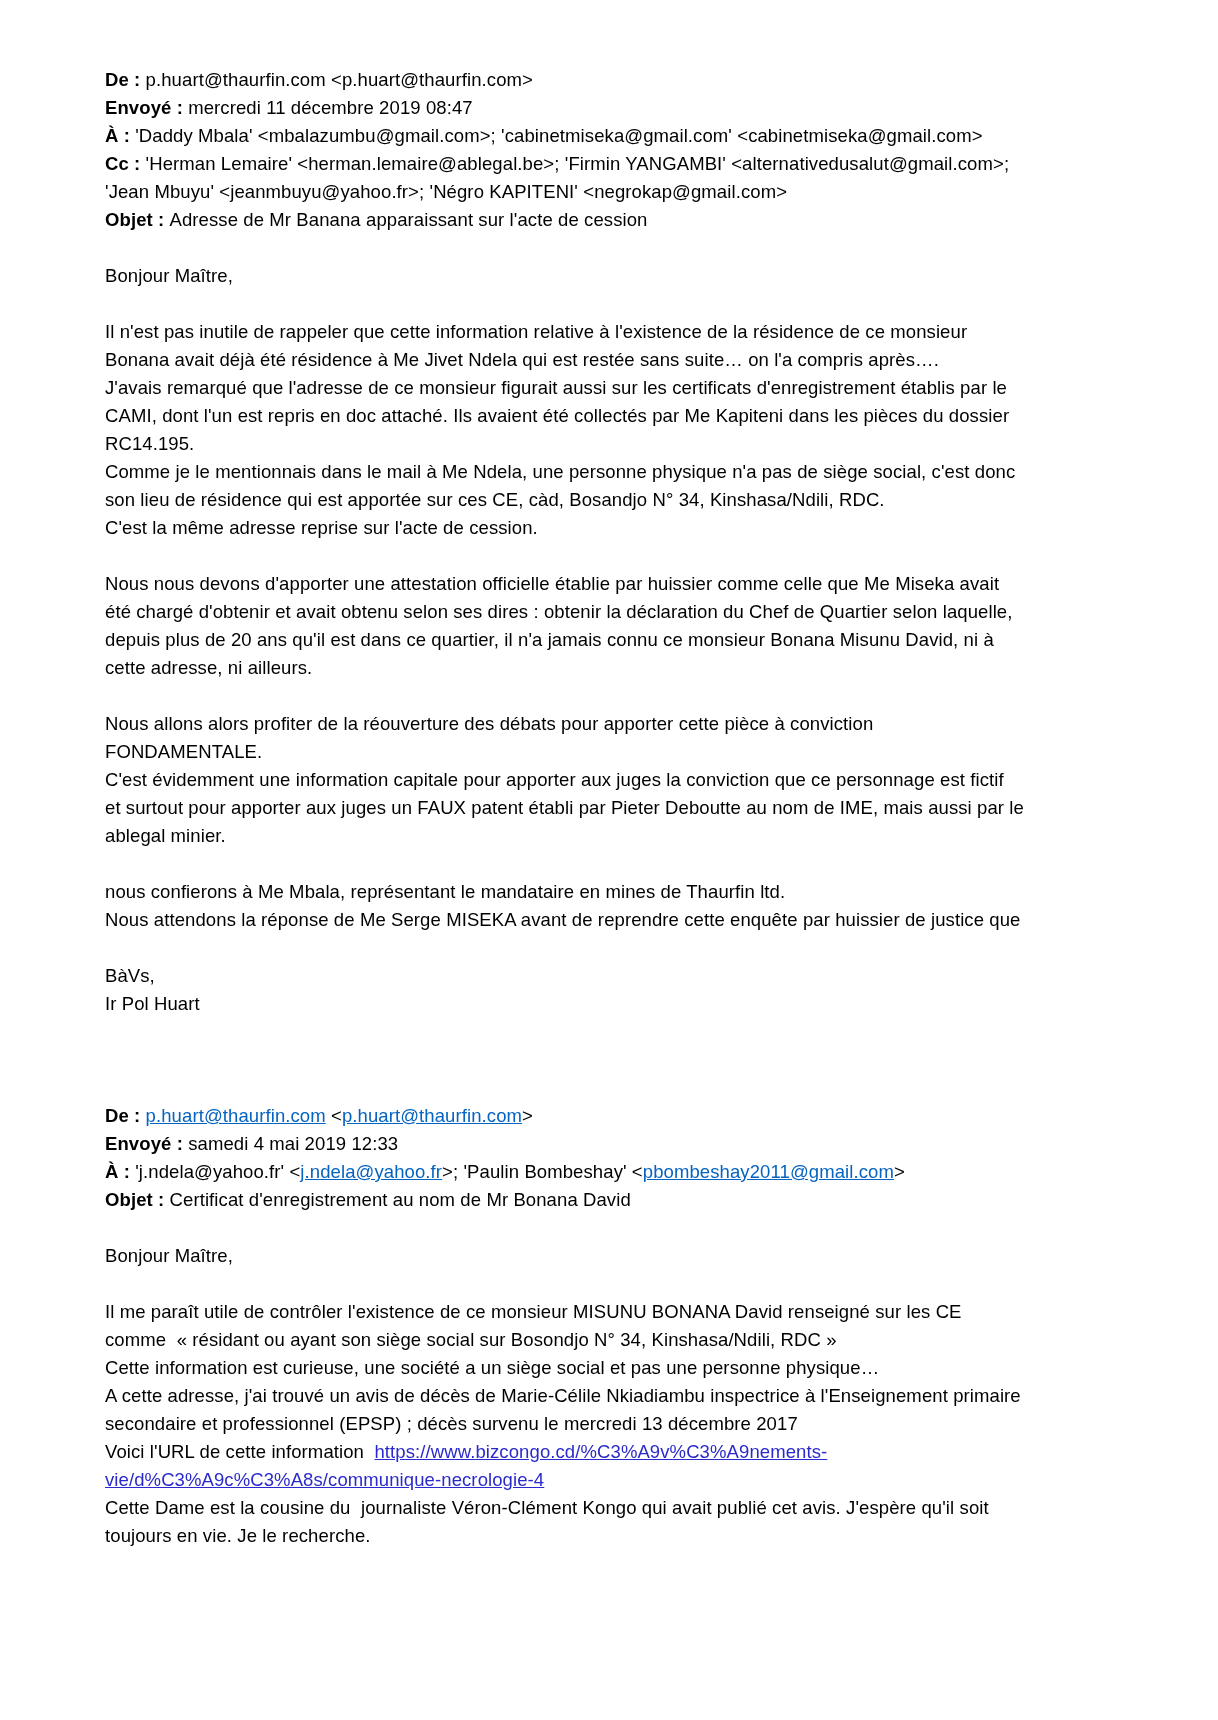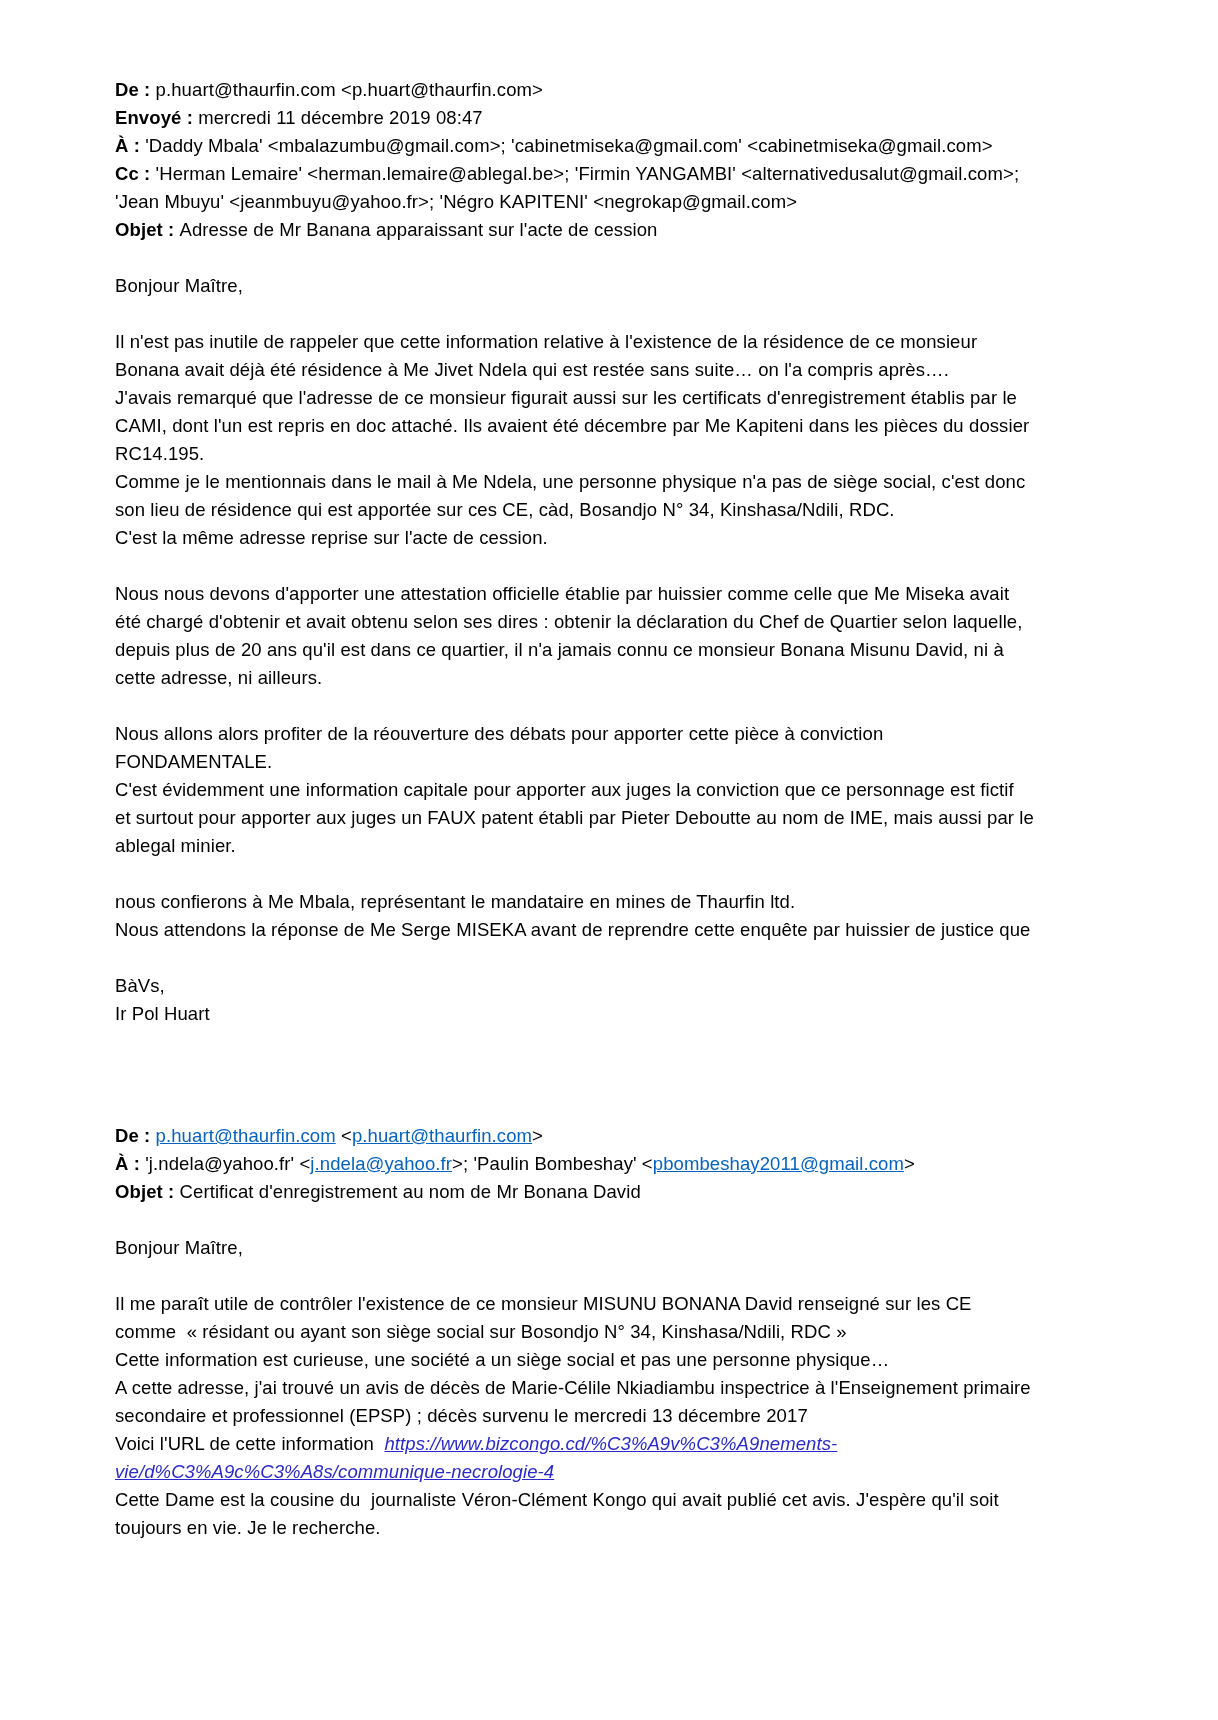--- a/index.html
+++ b/index.html
@@ -6,57 +6,56 @@
   body{
     width:1218px;height:1720px;background:#ffffff;overflow:hidden;
     font-family:"Liberation Sans",sans-serif;
     color:var(--text-color,#000);
   }
   .page{
     box-sizing:border-box;
     width:1218px;height:1720px;
     padding:66px 90px 0 105px;
   }
-  .email-block{margin:10px;padding:0;}
+  .email-block{margin:0;padding:0;}
   .line{
     white-space:pre;
     font-size:18.5px;
     line-height:28px;
     height:28px;
     letter-spacing:0.1px;
   }
   .line .b{font-weight:bold;}
   a.hyperlink{
     color:var(--link-color,#0563c1);
     text-decoration:underline;
     cursor:pointer;
   }
   a.hyperlink.url{
     color:var(--url-link-color,#2a2acc);
-    font-style:italic;
   }
 </style>
 </head>
 <body style="--text-color: #000000; --link-color: #0563c1; --url-link-color: #2a2acc; background: rgb(255, 255, 255);">
 
 <div class="page">
     <section class="email-block">
       <div class="line"><span class="b">De : </span><span>p.huart@thaurfin.com &lt;p.huart@thaurfin.com&gt;</span></div>
       <div class="line"><span class="b">Envoyé : </span><span>mercredi 11 décembre 2019 08:47</span></div>
       <div class="line"><span class="b">À : </span><span>'Daddy Mbala' &lt;mbalazumbu@gmail.com&gt;; 'cabinetmiseka@gmail.com' &lt;cabinetmiseka@gmail.com&gt;</span></div>
       <div class="line"><span class="b">Cc : </span><span>'Herman Lemaire' &lt;herman.lemaire@ablegal.be&gt;; 'Firmin YANGAMBI' &lt;alternativedusalut@gmail.com&gt;;</span></div>
       <div class="line"><span>'Jean Mbuyu' &lt;jeanmbuyu@yahoo.fr&gt;; 'Négro KAPITENI' &lt;negrokap@gmail.com&gt;</span></div>
       <div class="line"><span class="b">Objet : </span><span>Adresse de Mr Banana apparaissant sur l'acte de cession</span></div>
       <div class="line">&nbsp;</div>
       <div class="line"><span>Bonjour Maître,</span></div>
       <div class="line">&nbsp;</div>
       <div class="line"><span>Il n'est pas inutile de rappeler que cette information relative à l'existence de la résidence de ce monsieur</span></div>
       <div class="line"><span>Bonana avait déjà été résidence à Me Jivet Ndela qui est restée sans suite… on l'a compris après….</span></div>
       <div class="line"><span>J'avais remarqué que l'adresse de ce monsieur figurait aussi sur les certificats d'enregistrement établis par le</span></div>
-      <div class="line"><span>CAMI, dont l'un est repris en doc attaché. Ils avaient été décembre par Me Kapiteni dans les pièces du dossier</span></div>
+      <div class="line"><span>CAMI, dont l'un est repris en doc attaché. Ils avaient été collectés par Me Kapiteni dans les pièces du dossier</span></div>
       <div class="line"><span>RC14.195.</span></div>
       <div class="line"><span>Comme je le mentionnais dans le mail à Me Ndela, une personne physique n'a pas de siège social, c'est donc</span></div>
       <div class="line"><span>son lieu de résidence qui est apportée sur ces CE, càd, Bosandjo N° 34, Kinshasa/Ndili, RDC.</span></div>
       <div class="line"><span>C'est la même adresse reprise sur l'acte de cession.</span></div>
       <div class="line">&nbsp;</div>
       <div class="line"><span>Nous nous devons d'apporter une attestation officielle établie par huissier comme celle que Me Miseka avait</span></div>
       <div class="line"><span>été chargé d'obtenir et avait obtenu selon ses dires : obtenir la déclaration du Chef de Quartier selon laquelle,</span></div>
       <div class="line"><span>depuis plus de 20 ans qu'il est dans ce quartier, il n'a jamais connu ce monsieur Bonana Misunu David, ni à</span></div>
       <div class="line"><span>cette adresse, ni ailleurs.</span></div>
       <div class="line">&nbsp;</div>
@@ -70,20 +69,21 @@
       <div class="line"><span>Nous attendons la réponse de Me Serge MISEKA avant de reprendre cette enquête par huissier de justice que</span></div>
       <div class="line">&nbsp;</div>
       <div class="line"><span>BàVs,</span></div>
       <div class="line"><span>Ir Pol Huart</span></div>
       <div class="line">&nbsp;</div>
       <div class="line">&nbsp;</div>
       <div class="line">&nbsp;</div>
     </section>
     <section class="email-block">
       <div class="line"><span class="b">De : </span><a class="hyperlink" href="#">p.huart@thaurfin.com</a><span> &lt;</span><a class="hyperlink" href="#">p.huart@thaurfin.com</a><span>&gt;</span></div>
+      <div class="line"><span class="b">Envoyé : </span><span>samedi 4 mai 2019 12:33</span></div>
       <div class="line"><span class="b">À : </span><span>'j.ndela@yahoo.fr' &lt;</span><a class="hyperlink" href="#">j.ndela@yahoo.fr</a><span>&gt;; 'Paulin Bombeshay' &lt;</span><a class="hyperlink" href="#">pbombeshay2011@gmail.com</a><span>&gt;</span></div>
       <div class="line"><span class="b">Objet : </span><span>Certificat d'enregistrement au nom de Mr Bonana David</span></div>
       <div class="line">&nbsp;</div>
       <div class="line"><span>Bonjour Maître,</span></div>
       <div class="line">&nbsp;</div>
       <div class="line"><span>Il me paraît utile de contrôler l'existence de ce monsieur MISUNU BONANA David renseigné sur les CE</span></div>
       <div class="line"><span>comme  « résidant ou ayant son siège social sur Bosondjo N° 34, Kinshasa/Ndili, RDC »</span></div>
       <div class="line"><span>Cette information est curieuse, une société a un siège social et pas une personne physique…</span></div>
       <div class="line"><span>A cette adresse, j'ai trouvé un avis de décès de Marie-Célile Nkiadiambu inspectrice à l'Enseignement primaire</span></div>
       <div class="line"><span>secondaire et professionnel (EPSP) ; décès survenu le mercredi 13 décembre 2017</span></div>

